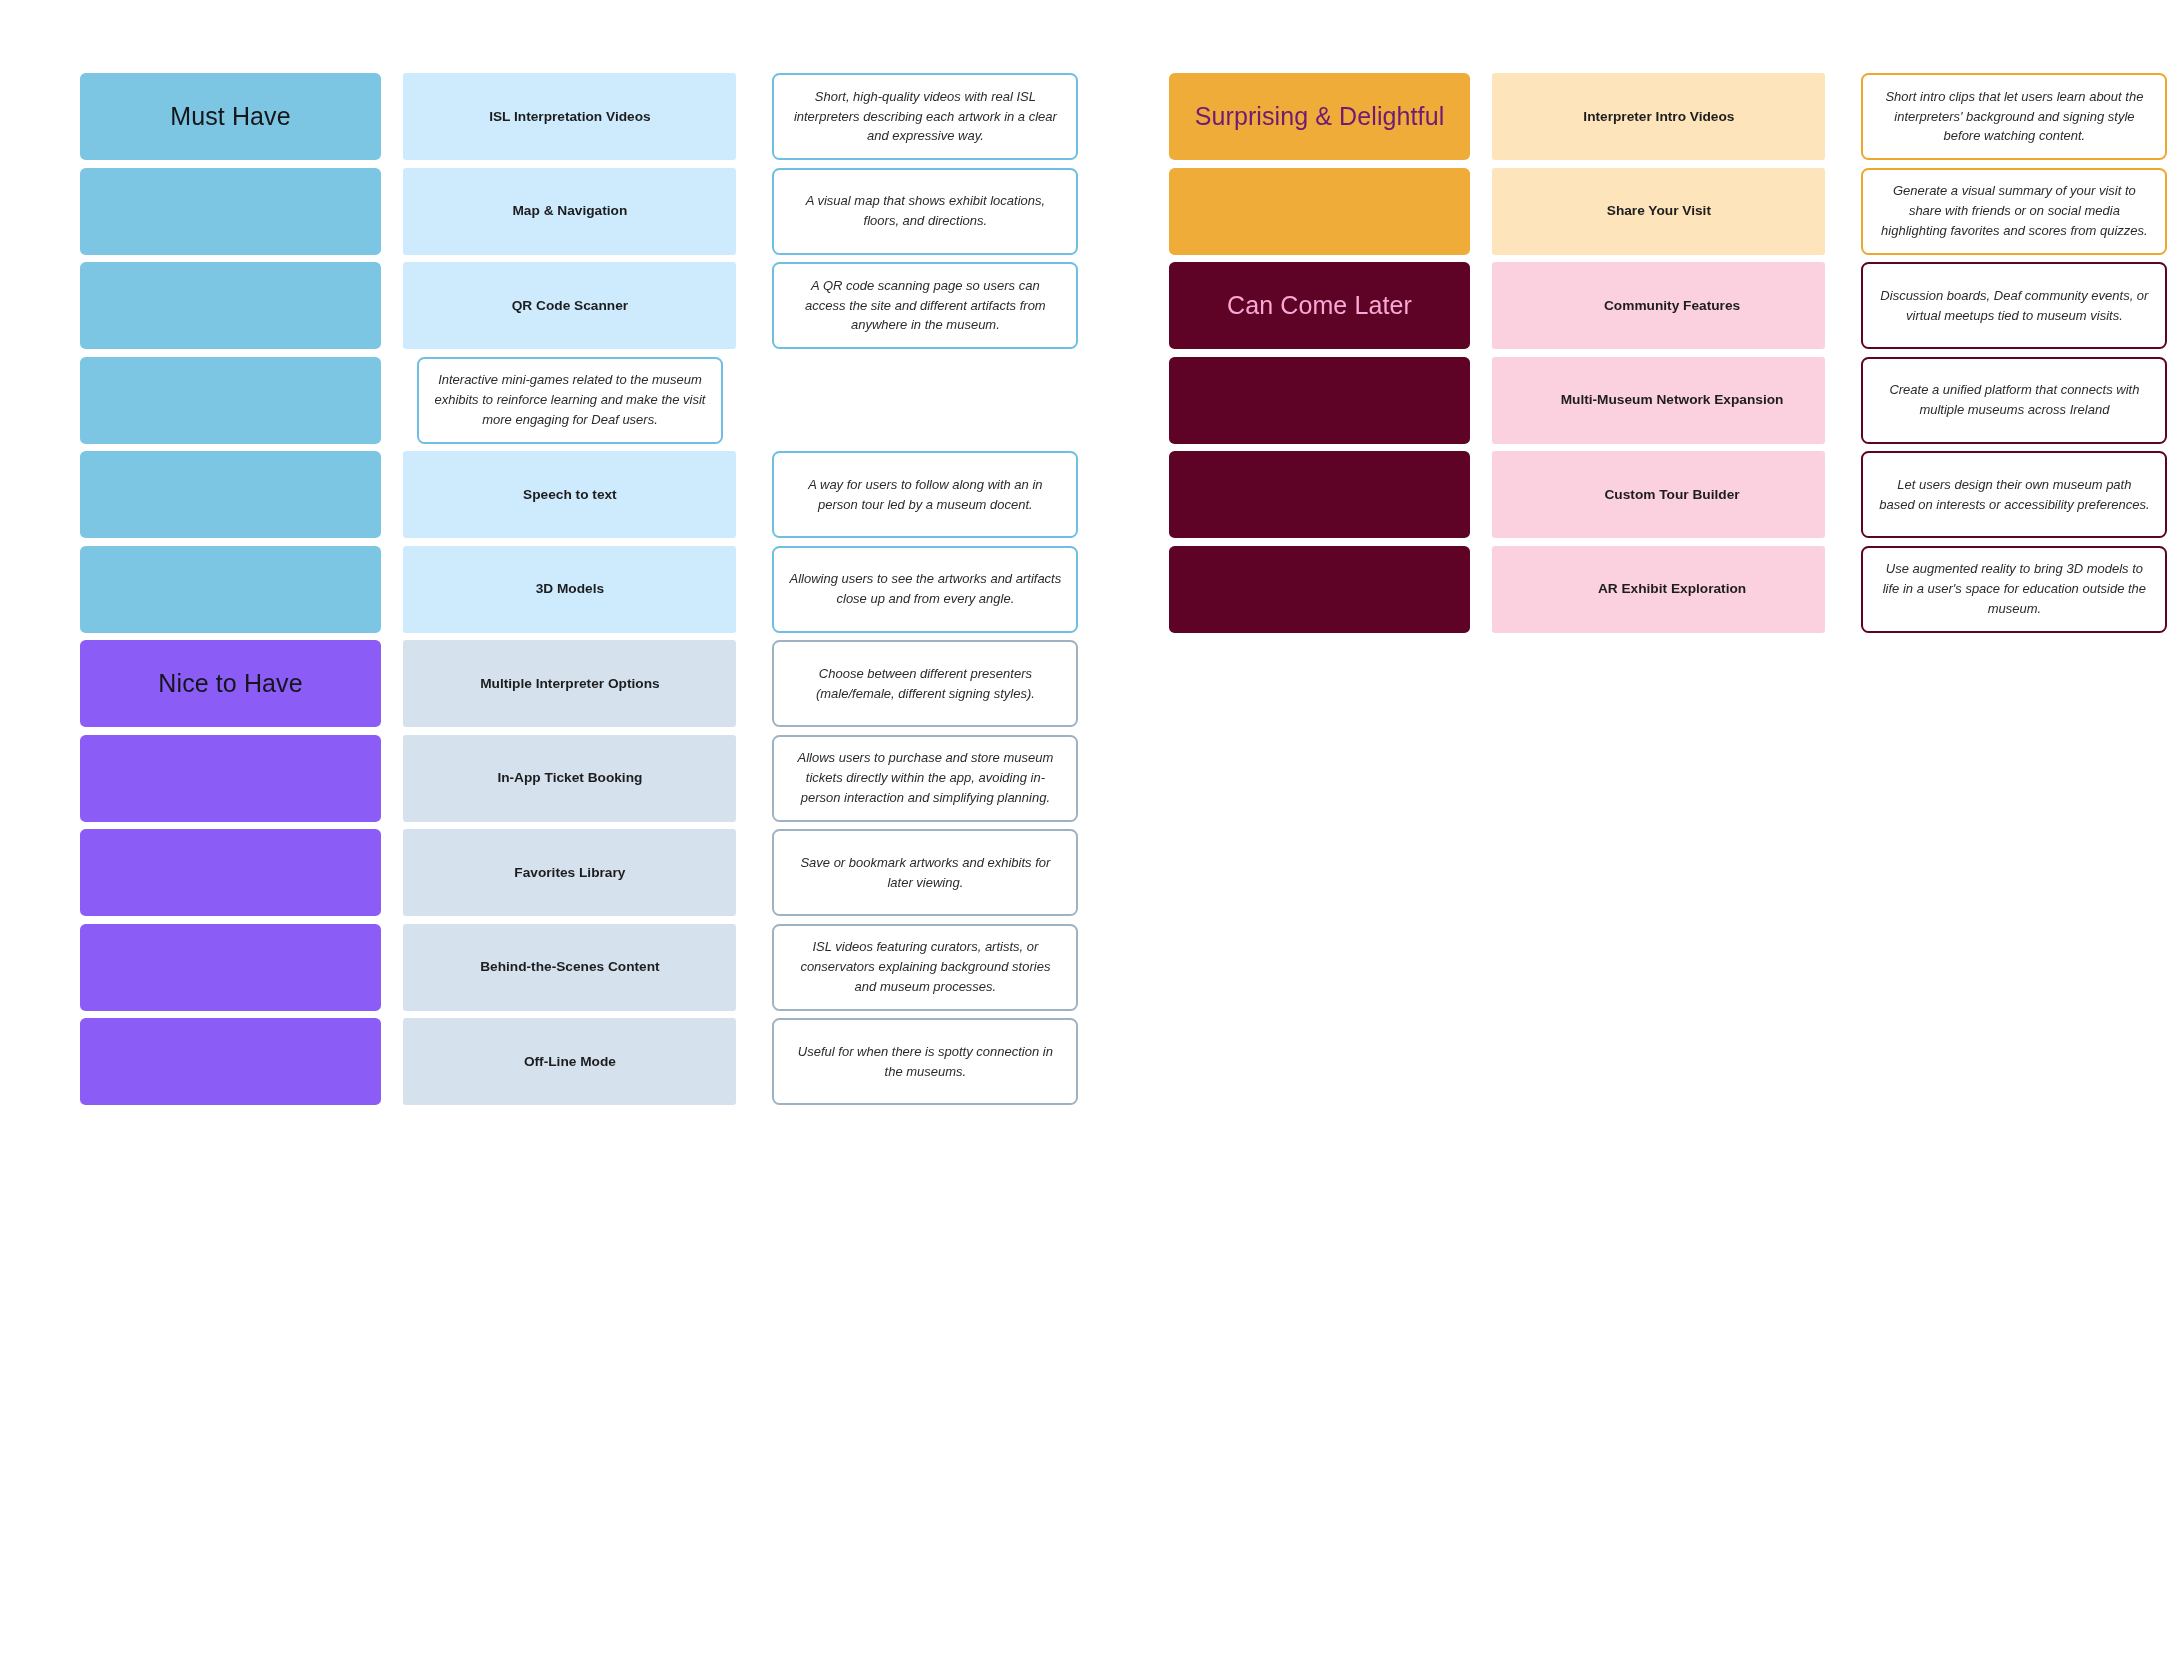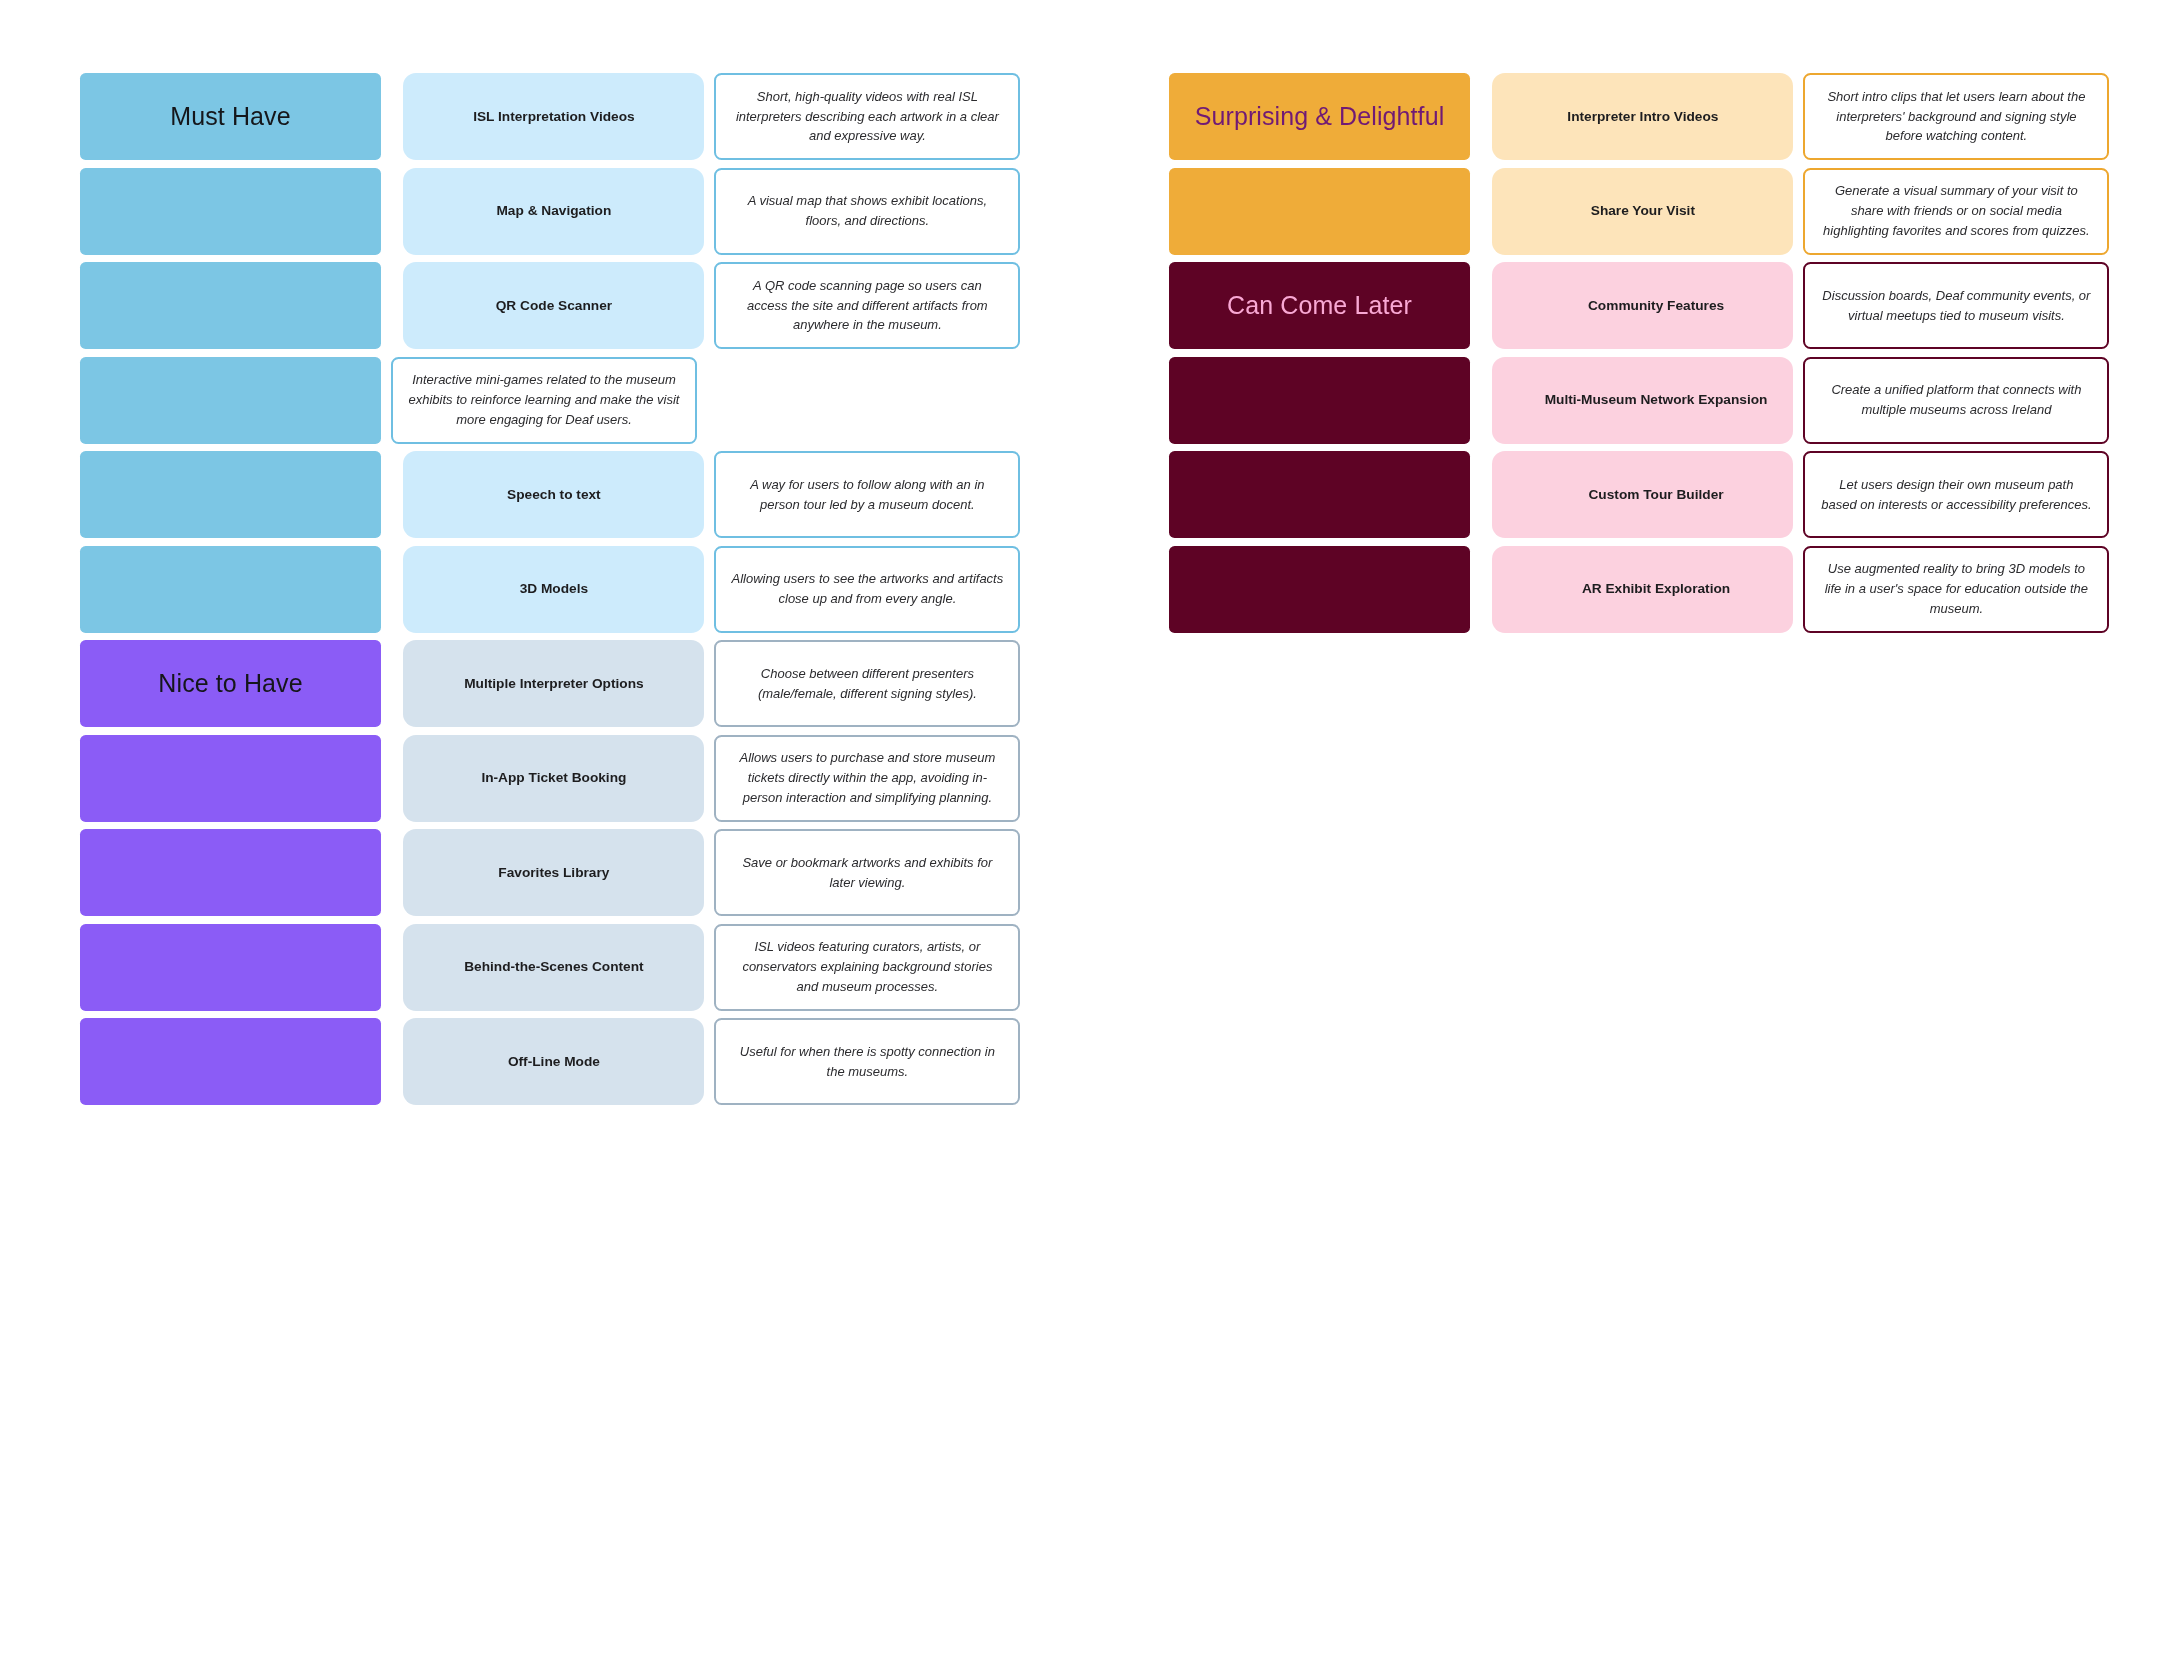--- a/index.html
+++ b/index.html
@@ -46,43 +46,43 @@
   }
   .cat-label {
     font-size: 25px;
     font-weight: 400;
     letter-spacing: 0.1px;
     line-height: 1.15;
   }
 
   
   .feat-cell {
-    width: 301px;
+    width: 333px;
     min-height: 87px;
     margin-left: 22.4px;
-    border-radius: 13px;
+    border-radius: 3px;
     display: flex;
     align-items: center;
     justify-content: center;
     padding: 6.2px 13.7px;
     flex: 0 0 auto;
   }
   .feat-label {
     font-size: 13.7px;
     font-weight: 700;
     color: #1d1d1f;
     text-align: center;
     line-height: 1.25;
   }
 
   
   .desc-cell {
     width: 306px;
     min-height: 87px;
-    margin-left: 10px;
+    margin-left: 36px;
     background: #ffffff;
     border-radius: 7.5px;
     border-style: solid;
     border-width: 2.5px;
     display: flex;
     align-items: center;
     justify-content: center;
     padding: 8.7px 15px;
     flex: 0 0 auto;
   }

